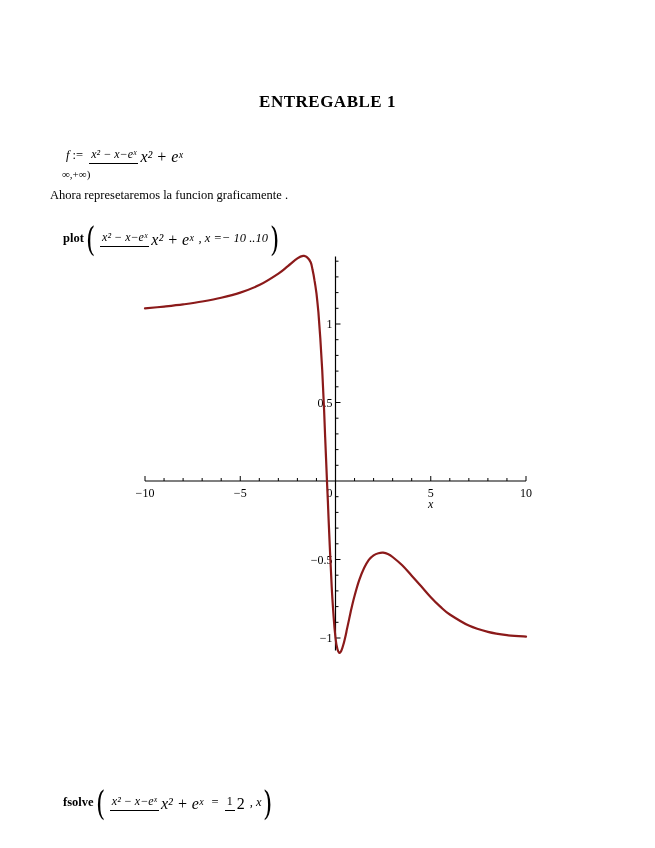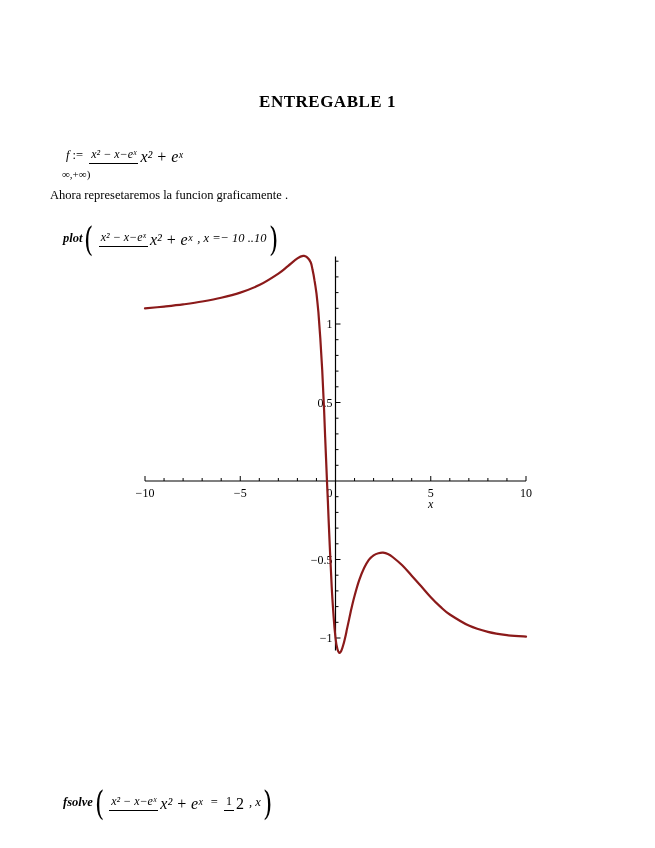--- a/index.html
+++ b/index.html
@@ -7,21 +7,21 @@
          font-family:"DejaVu Serif", "Liberation Serif", serif; color:#000; }
   .title { position:absolute; left:0; width:655px; top:92px; text-align:center;
            font-family:"Liberation Serif", serif; font-size:17px; font-weight:bold; letter-spacing:0.5px; }
   .line { position:absolute; font-family:"Liberation Serif", serif; font-size:12.5px; white-space:nowrap; }
   .frac { display:inline-flex; flex-direction:row; align-items:center; vertical-align:middle; margin:16px 3px; }
   .frac .num { padding:0 2px 1px 2px; border-bottom:1px solid #000; font-style:italic; font-size:12px; line-height:15px; }
   .frac .den { padding:1px 2px 0 2px; font-style:italic; font-size:16px; line-height:15px; }
   .mi { font-style:italic; }
   .upright { font-style:normal; }
   .bigparen { font-size:34px; font-weight:200; vertical-align:middle; line-height:34px; font-family:"DejaVu Serif", serif; transform:scaleX(0.7); display:inline-block; }
-  .cmd { font-style:italic; font-weight:bold; font-size:12.5px; vertical-align:middle; font-family:"Liberation Serif", serif; }
+  .cmd { font-weight:bold; font-size:12.5px; vertical-align:middle; font-family:"Liberation Serif", serif; }
   .inl { vertical-align:middle; font-size:12.5px; }
   #plot { position:absolute; left:0; top:0; }
   .tick-label { font-family:"Liberation Serif", serif; font-size:12px; }
 </style>
 </head>
 <body>
 
 <div class="title">ENTREGABLE 1</div>
 
 <div class="line" style="left:66px; top:131px;">

